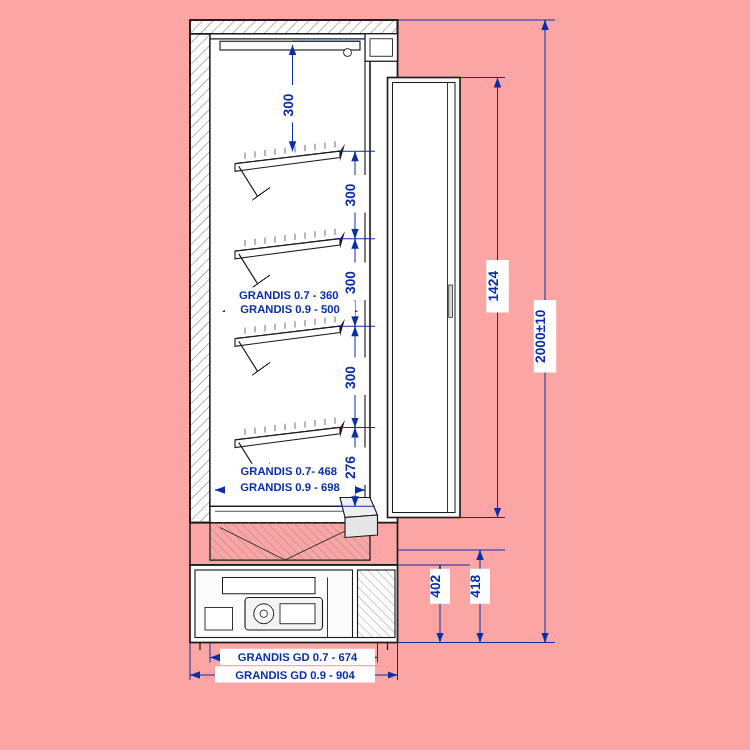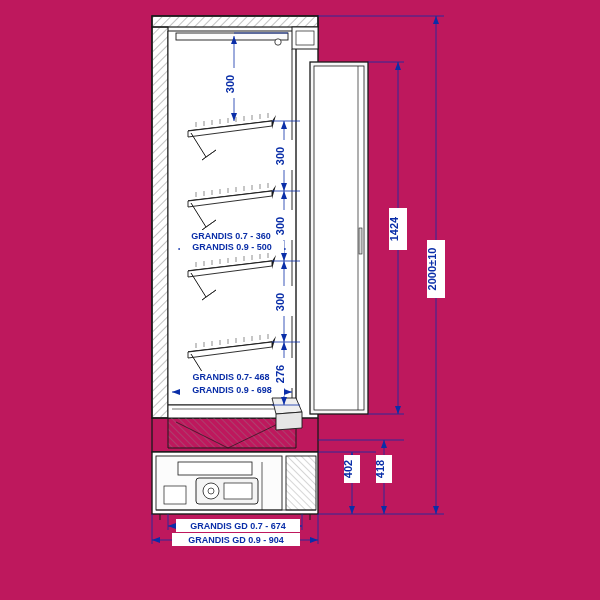--- a/index.html
+++ b/index.html
@@ -1,17 +1,17 @@
 <!DOCTYPE html>
 <html><head>
 <meta charset="utf-8">
 <style>
   html,body{margin:0;padding:0;background:#ffffff;}
   body{width:600px;height:600px;overflow:hidden;font-family:"Liberation Sans",sans-serif;}
-  #stage{position:relative;width:600px;height:600px;background:#be185d;}
+  #stage{position:relative;width:600px;height:600px;background:#fca5a5;}
   svg{display:block;}
   .dimtext{font-family:"Liberation Sans",sans-serif;font-size:11px;fill:#0a2ea8;font-weight:700;}
   .lbl{font-family:"Liberation Sans",sans-serif;font-size:9px;fill:#0a2ea8;font-weight:700;}
 </style>
 </head>
 <body>
 
 <div id="stage">
 <svg width="600" height="600" viewBox="0 0 600 600">
 

